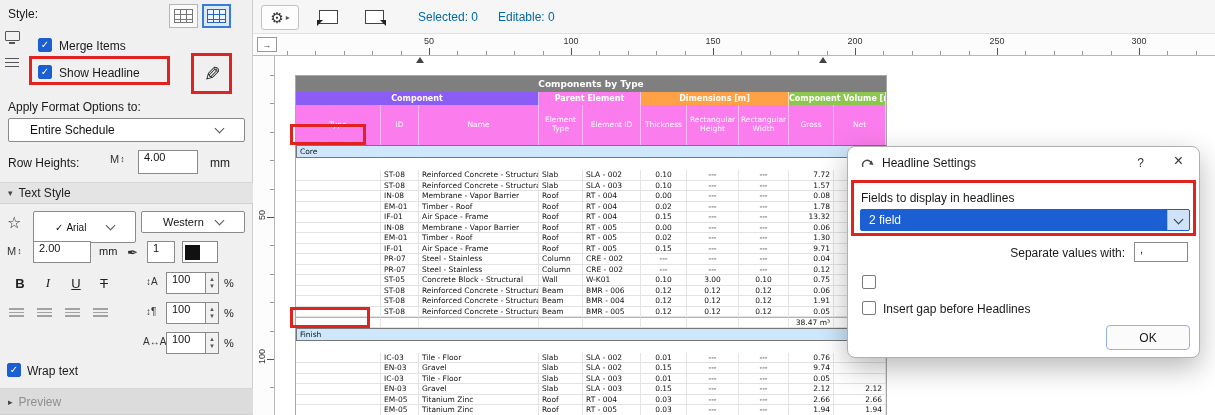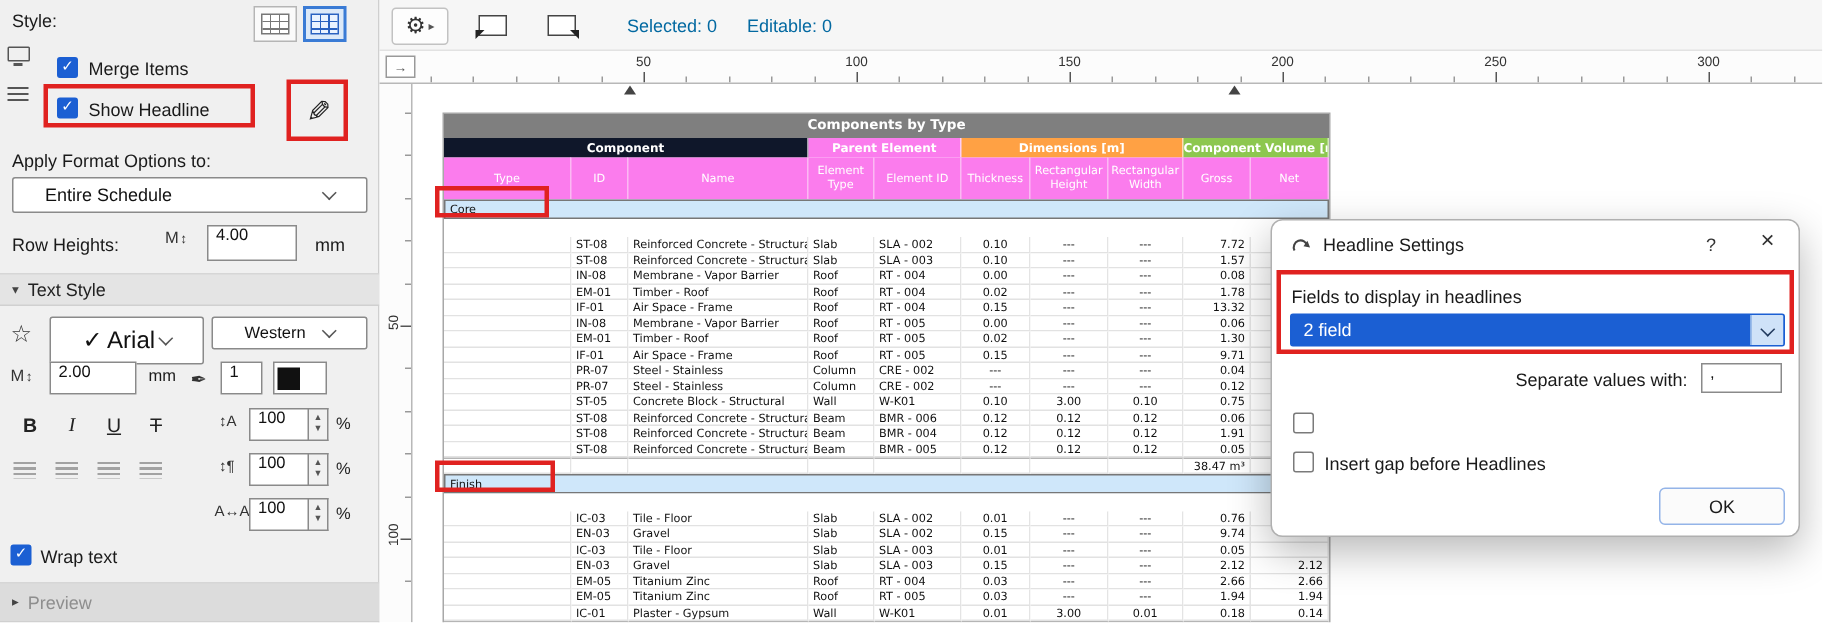--- a/index.html
+++ b/index.html
@@ -68,21 +68,21 @@
   .hlab{position:absolute;top:2px;transform:translateX(-50%);font-size:9px;color:#333;}
   .vtick{position:absolute;right:0;height:1px;width:4px;background:#999;}
   .vtick.maj{width:7px;background:#555;}
   .vlab{position:absolute;left:2px;width:14px;text-align:center;font-size:9px;color:#333;transform:rotate(-90deg);}
   .caret{position:absolute;width:0;height:0;border-left:4px solid transparent;border-right:4px solid transparent;border-bottom:6px solid #444;}
 
   
   .tbl{position:absolute;left:295px;top:75px;width:592px;display:grid;border:1px solid #a8a8a8;background:#fff;font-family:"DejaVu Sans",sans-serif;}
   .t{grid-column:1/-1;background:var(--table-title-bg,#7f7f7f);color:#fff;font-size:9px;font-weight:bold;height:16px;line-height:16px;text-align:center;}
   .g{color:#fff;font-size:8px;font-weight:bold;height:13px;line-height:13px;text-align:center;border-right:1px solid rgba(255,255,255,.6);overflow:hidden;white-space:nowrap;}
-  .ch{background:var(--subheader-bg,#fb7ced);color:#fff;font-size:7.5px;line-height:1.15;height:28px;display:flex;align-items:center;justify-content:center;text-align:center;padding:1px;border-right:1px solid #fbb9f3;}
+  .ch{background:var(--subheader-bg,#fb7ced);color:#fff;font-size:7.5px;line-height:1.15;height:40px;display:flex;align-items:center;justify-content:center;text-align:center;padding:1px;border-right:1px solid #fbb9f3;}
   .hl{grid-column:1/-1;background:var(--headline-bg,#cfe7fa);font-size:7.5px;height:13px;line-height:12px;padding:0 3px;border:1px solid #777;color:#111;}
   .spacer{grid-column:1/-1;height:12px;background:#fff;}
   .row{display:contents;}
   .d{height:10.5px;line-height:10.5px;font-size:7.5px;padding:0 3px;border-right:1px solid #e4e4e4;border-bottom:1px solid #e2e2e2;overflow:hidden;white-space:nowrap;color:#111;background:#fff;}
   .c5,.c6,.c7{text-align:center;}
   .c8,.c9{text-align:right;}
   .sum{border-top:1px solid #b5b5b5;}
 
   
   .dlg{position:absolute;z-index:5;background:#fff;border:1px solid #b0b0b0;border-radius:8px;box-shadow:0 10px 28px rgba(0,0,0,.28);}
@@ -145,21 +145,21 @@
         <span>4.00</span>
       </div>
     <div class="lbl" style="left:210px;top:156px">mm</div>
 
     <div class="secbar" style="top:182px">
       <span class="tri">▾</span>
       <span>Text Style</span>
     </div>
 
     <div class="miniicon star" style="left:7px;top:213px">☆</div>
-    <div class="sel-box" style="left:33px;top:211px;width:103px;height:32px;font-size:16px">
+    <div class="sel-box" style="left:33px;top:211px;width:103px;height:32px;font-size:10px">
       <span><span class="fcheck">✓</span><span>Arial</span></span>
       <span class="chev"></span>
     </div>
     <div class="sel-box" style="left:141px;top:211px;width:104px;height:22px;font-size:11px">
       <span>Western</span>
       <span class="chev"></span>
     </div>
 
     <div class="miniicon" style="left:7px;top:245px">M<span class="arr">↕</span></div>
     <div class="inp" style="left:33px;top:241px;width:58px;height:22px">
@@ -296,21 +296,21 @@
       <div class="vtick maj" style="top: 303px;"></div>
       <div class="vtick" style="top: 331.4px;"></div>
       <div class="vlab" style="top: 154px;">50</div>
       <div class="vlab" style="top: 296px;">100</div>
     </div>
   <div class="caret" style="left:416px;top:57px"></div>
   <div class="caret" style="left:819px;top:57px"></div>
 
   <div class="tbl" style="grid-template-columns: 85px 38px 120px 44px 58px 46px 52px 50px 45px 52px;">
       <div class="t">Components by Type</div>
-      <div class="g" style="grid-column: span 3; background: #0f172a;">Component</div>
+      <div class="g" style="grid-column: span 3; background: #8b5cf6;">Component</div>
       <div class="g" style="grid-column: span 2; background: rgb(251, 124, 237);">Parent Element</div>
       <div class="g" style="grid-column: span 3; background: rgb(255, 161, 68);">Dimensions  [m]</div>
       <div class="g" style="grid-column: span 2; background: rgb(141, 199, 79);">Component Volume [m3]</div>
       <div class="ch">Type</div>
       <div class="ch">ID</div>
       <div class="ch">Name</div>
       <div class="ch">Element Type</div>
       <div class="ch">Element ID</div>
       <div class="ch">Thickness</div>
       <div class="ch">Rectangular Height</div>

